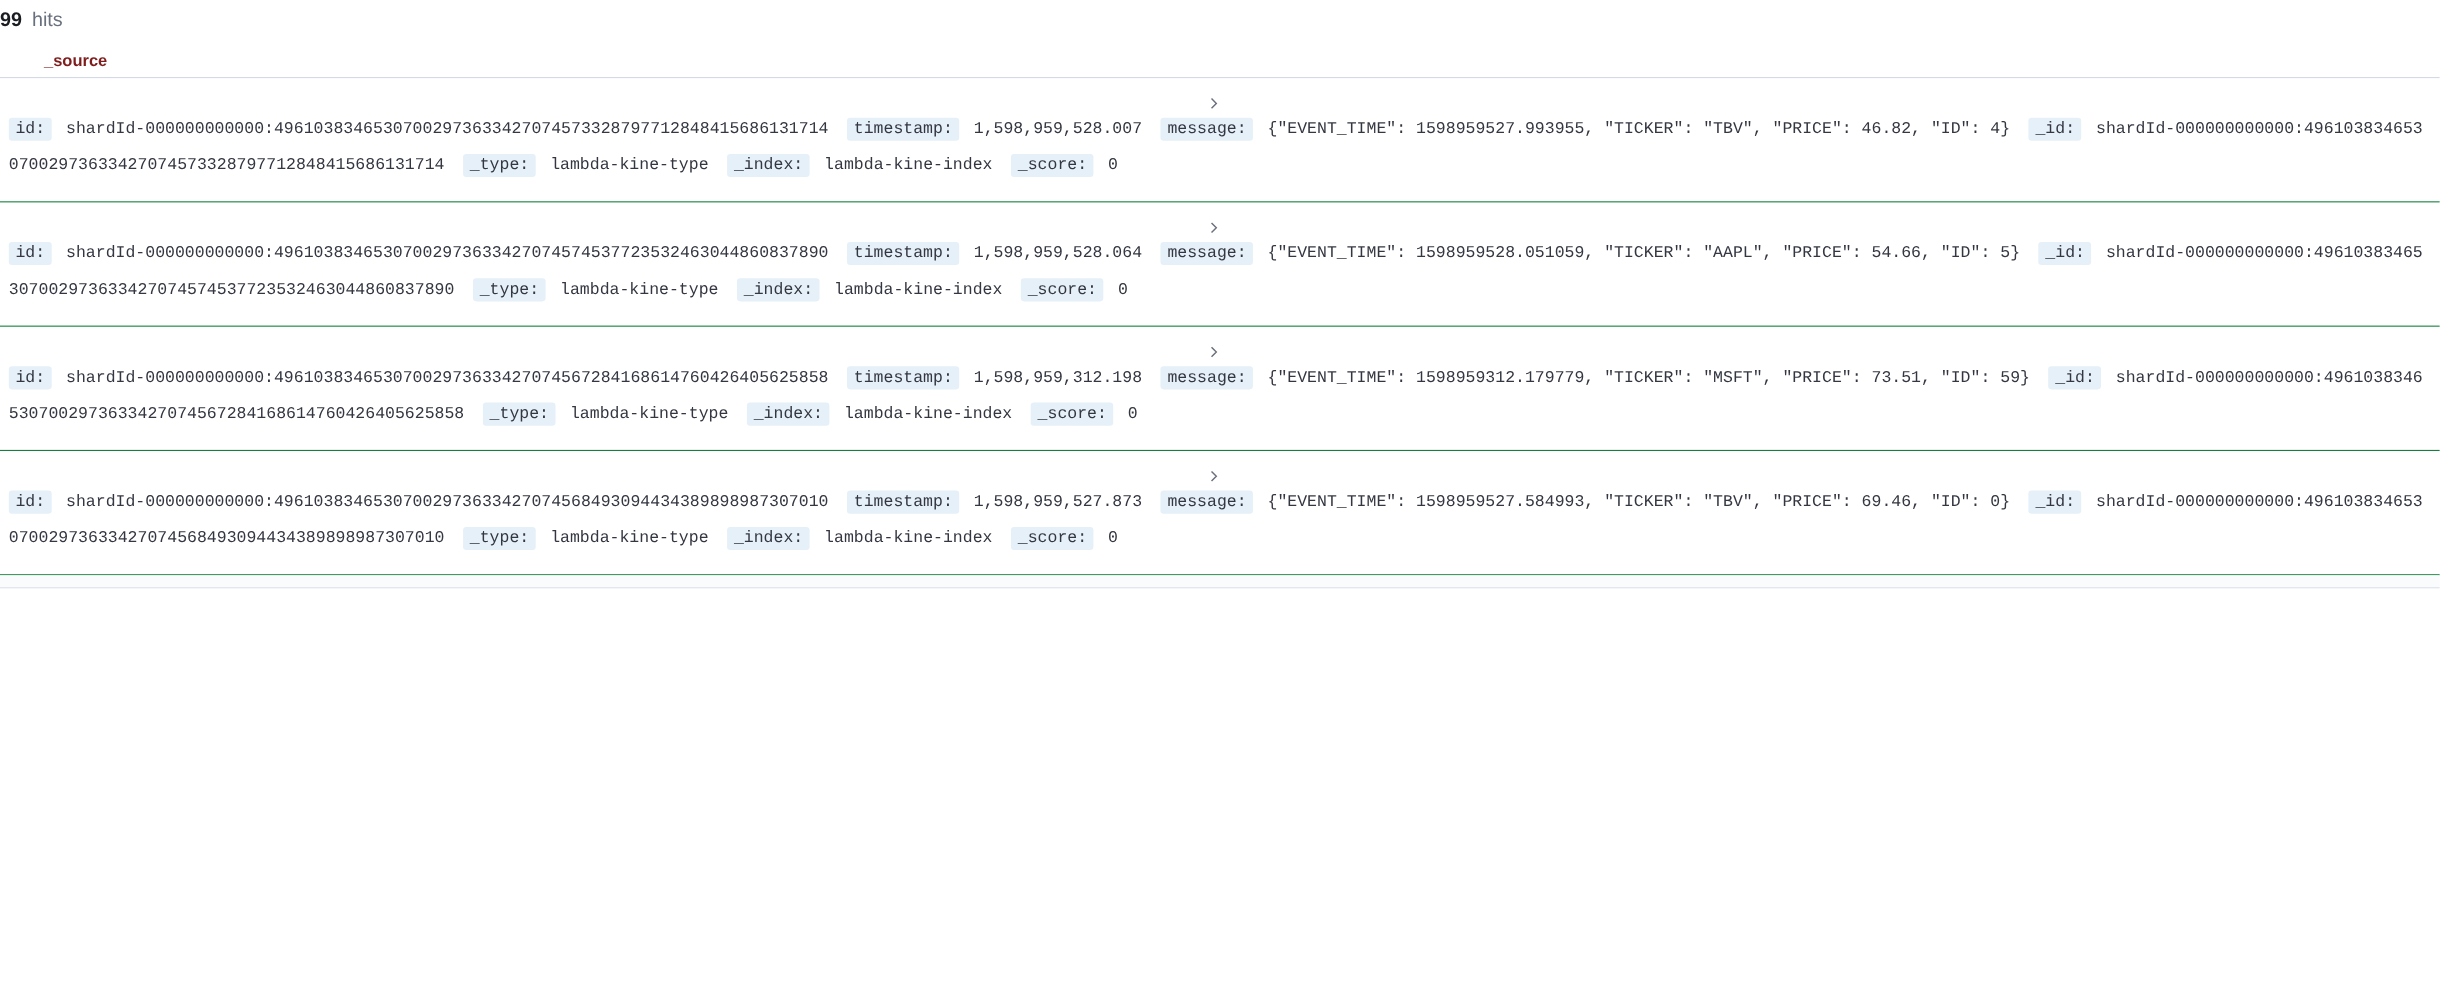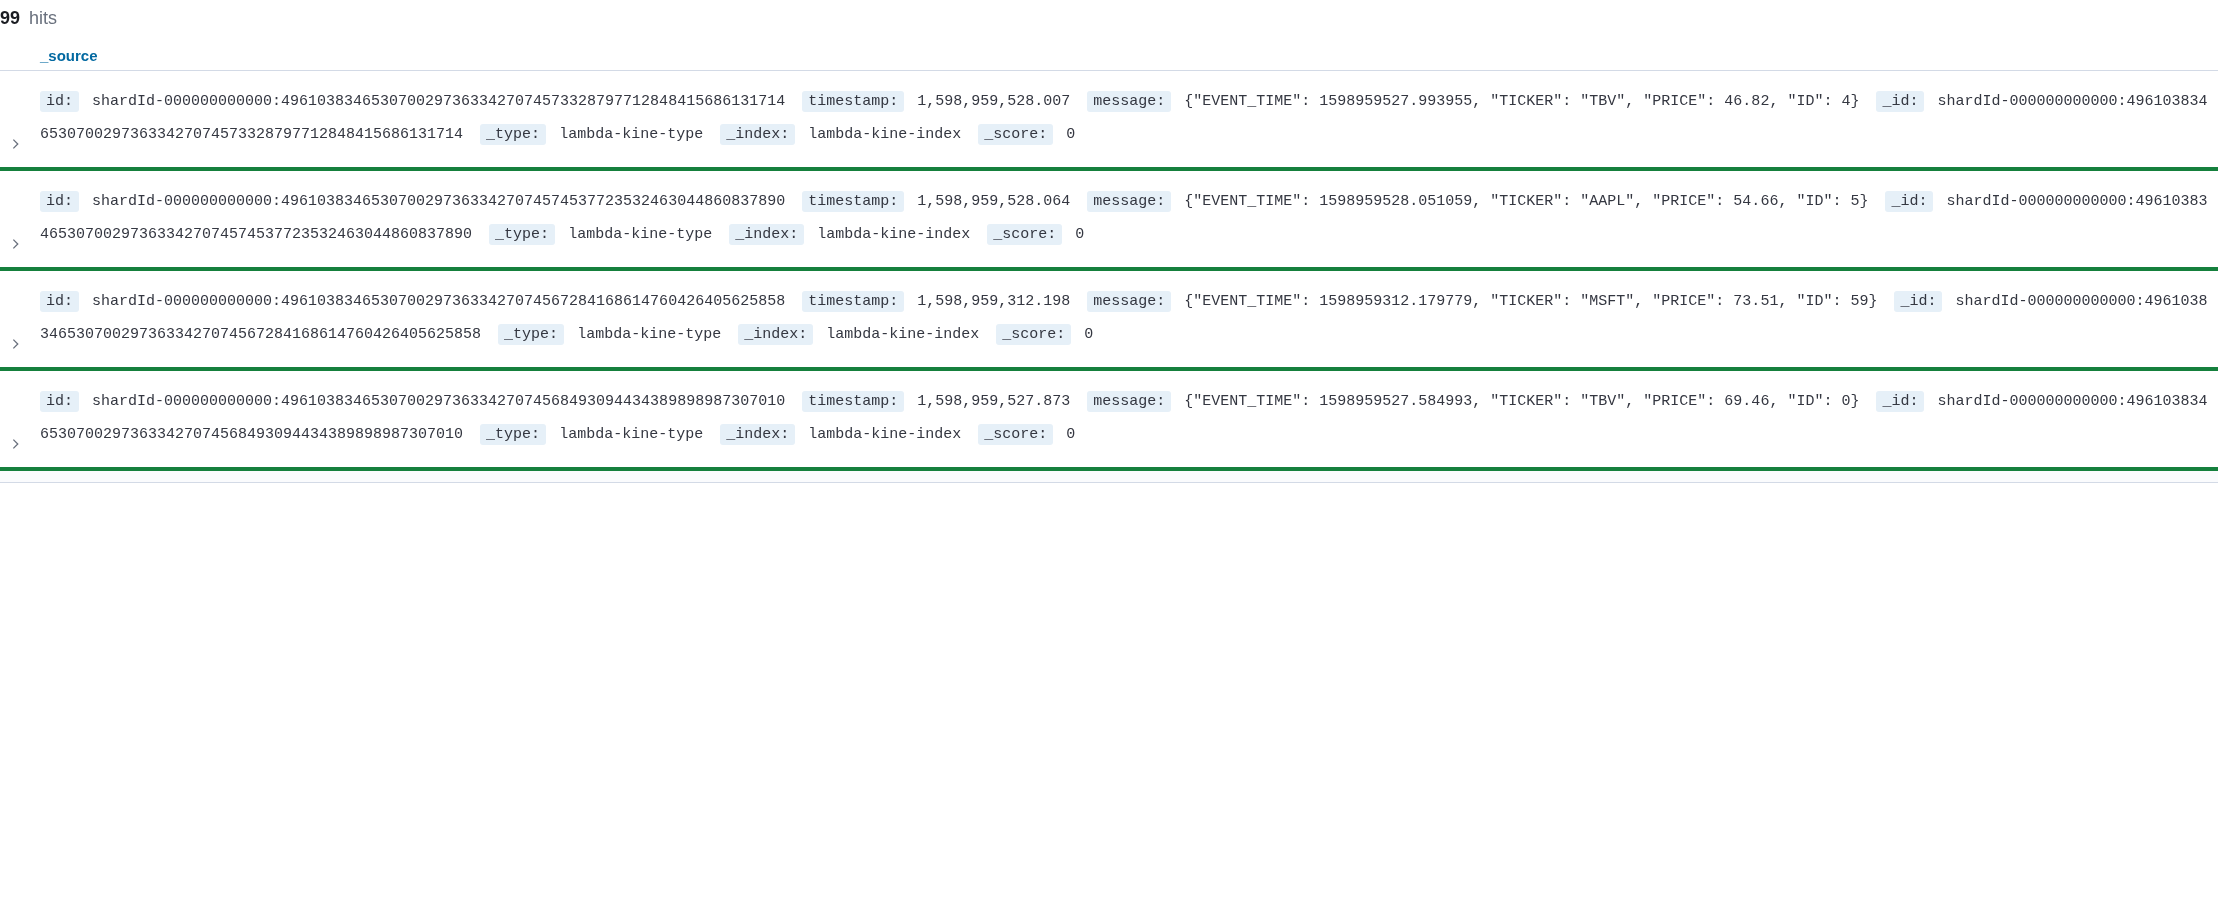--- a/index.html
+++ b/index.html
@@ -25,28 +25,29 @@
     color: #69707d;
     margin-left: 4px;
   }
   .table-container {
     width: 100%;
   }
   .column-header {
     padding: 6px 0 6px 40px;
     font-weight: 700;
     font-size: 15px;
-    color: #0369a1;
+    color: #7f1d1d;
     border-bottom: 1px solid #d3dae6;
   }
   .row {
     display: flex;
-    align-items: flex-end;
+    align-items: center;
     padding: 14px 10px 16px 0;
-    border-bottom: 4px solid #15803d;
+    border-bottom: 1px solid #15803d;
+    flex-direction: column;
   }
   .expand-cell {
     width: 32px;
     flex-shrink: 0;
     display: flex;
     justify-content: center;
     padding-top: 2px;
     cursor: pointer;
     color: #69707d;
   }

